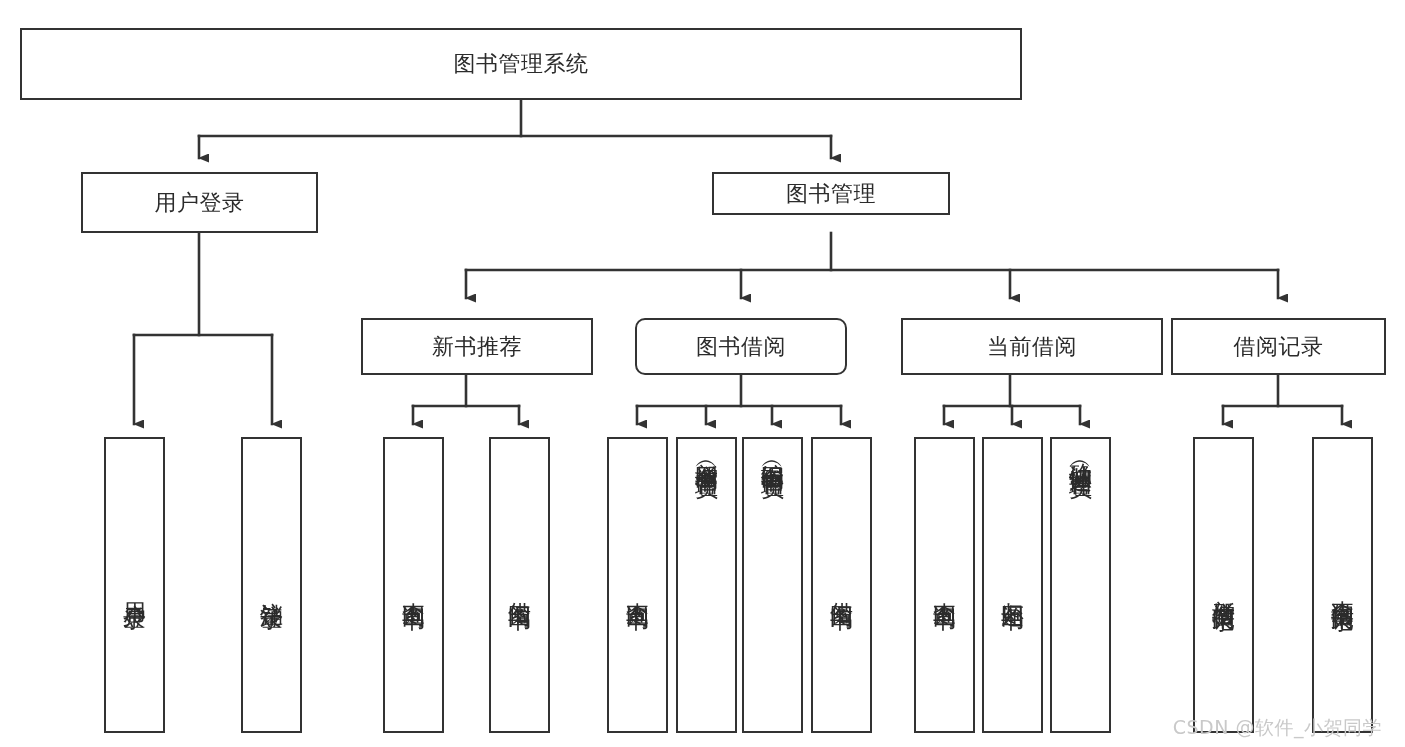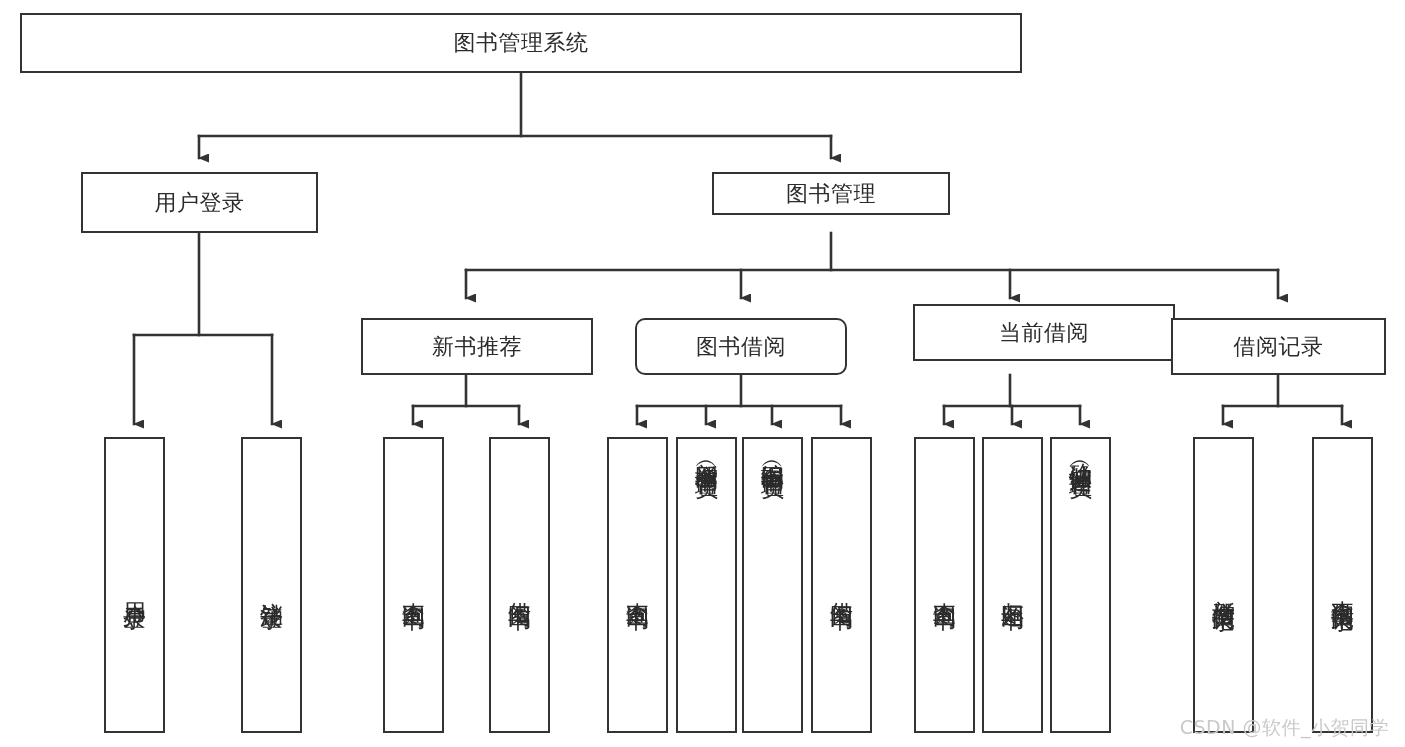--- a/index.html
+++ b/index.html
@@ -54,21 +54,21 @@
     letter-spacing: 2px;
     line-height: 1;
     font-size: 23px;
     max-height: 100%;
   }
   .node-box.vertical.centered {
     align-items: center;
   }
   .watermark {
     position: absolute;
-    right: 16px;
+    right: 23px;
     bottom: 6px;
     color: #c9c9c9;
     font-size: 19px;
     letter-spacing: 0.5px;
     white-space: nowrap;
     user-select: none;
     margin-top: 8px;
   }
 </style>
 </head>
@@ -133,41 +133,41 @@
     </g>
 
     <g stroke="#333333" stroke-width="2.6" fill="none" stroke-linecap="square">
       <path d="M 1278,375 L 1278,406"></path>
       <path d="M 1223,406 L 1342,406"></path>
       <path d="M 1223,406 L 1223,424" marker-end="url(#arrowhead)"></path>
       <path d="M 1342,406 L 1342,424" marker-end="url(#arrowhead)"></path>
     </g>
   </svg>
 
-  <div class="node-box" style="left:20px; top:13px; width:1002px; height:60px;">
+  <div class="node-box" style="left:20px; top:28px; width:1002px; height:72px;">
     <span class="node-label">图书管理系统</span>
   </div>
 
   <div class="node-box" style="left:81px; top:172px; width:237px; height:61px;">
     <span class="node-label">用户登录</span>
   </div>
 
   <div class="node-box" style="left:712px; top:172px; width:238px; height:43px;">
     <span class="node-label">图书管理</span>
   </div>
 
   <div class="node-box" style="left:361px; top:318px; width:232px; height:57px;">
     <span class="node-label">新书推荐</span>
   </div>
 
   <div class="node-box" style="left:635px; top:318px; width:212px; height:57px;border-radius:10px;">
     <span class="node-label">图书借阅</span>
   </div>
 
-  <div class="node-box" style="left:901px; top:304px; width:262px; height:57px;margin-left:12px;">
+  <div class="node-box" style="left:901px; top:318px; width:262px; height:57px;">
     <span class="node-label">当前借阅</span>
   </div>
 
   <div class="node-box" style="left:1171px; top:318px; width:215px; height:57px;">
     <span class="node-label">借阅记录</span>
   </div>
 
   <div class="node-box vertical centered" style="left:104px; top:437px; width:61px; height:296px;">
     <span class="node-label">用户登录</span>
   </div>

